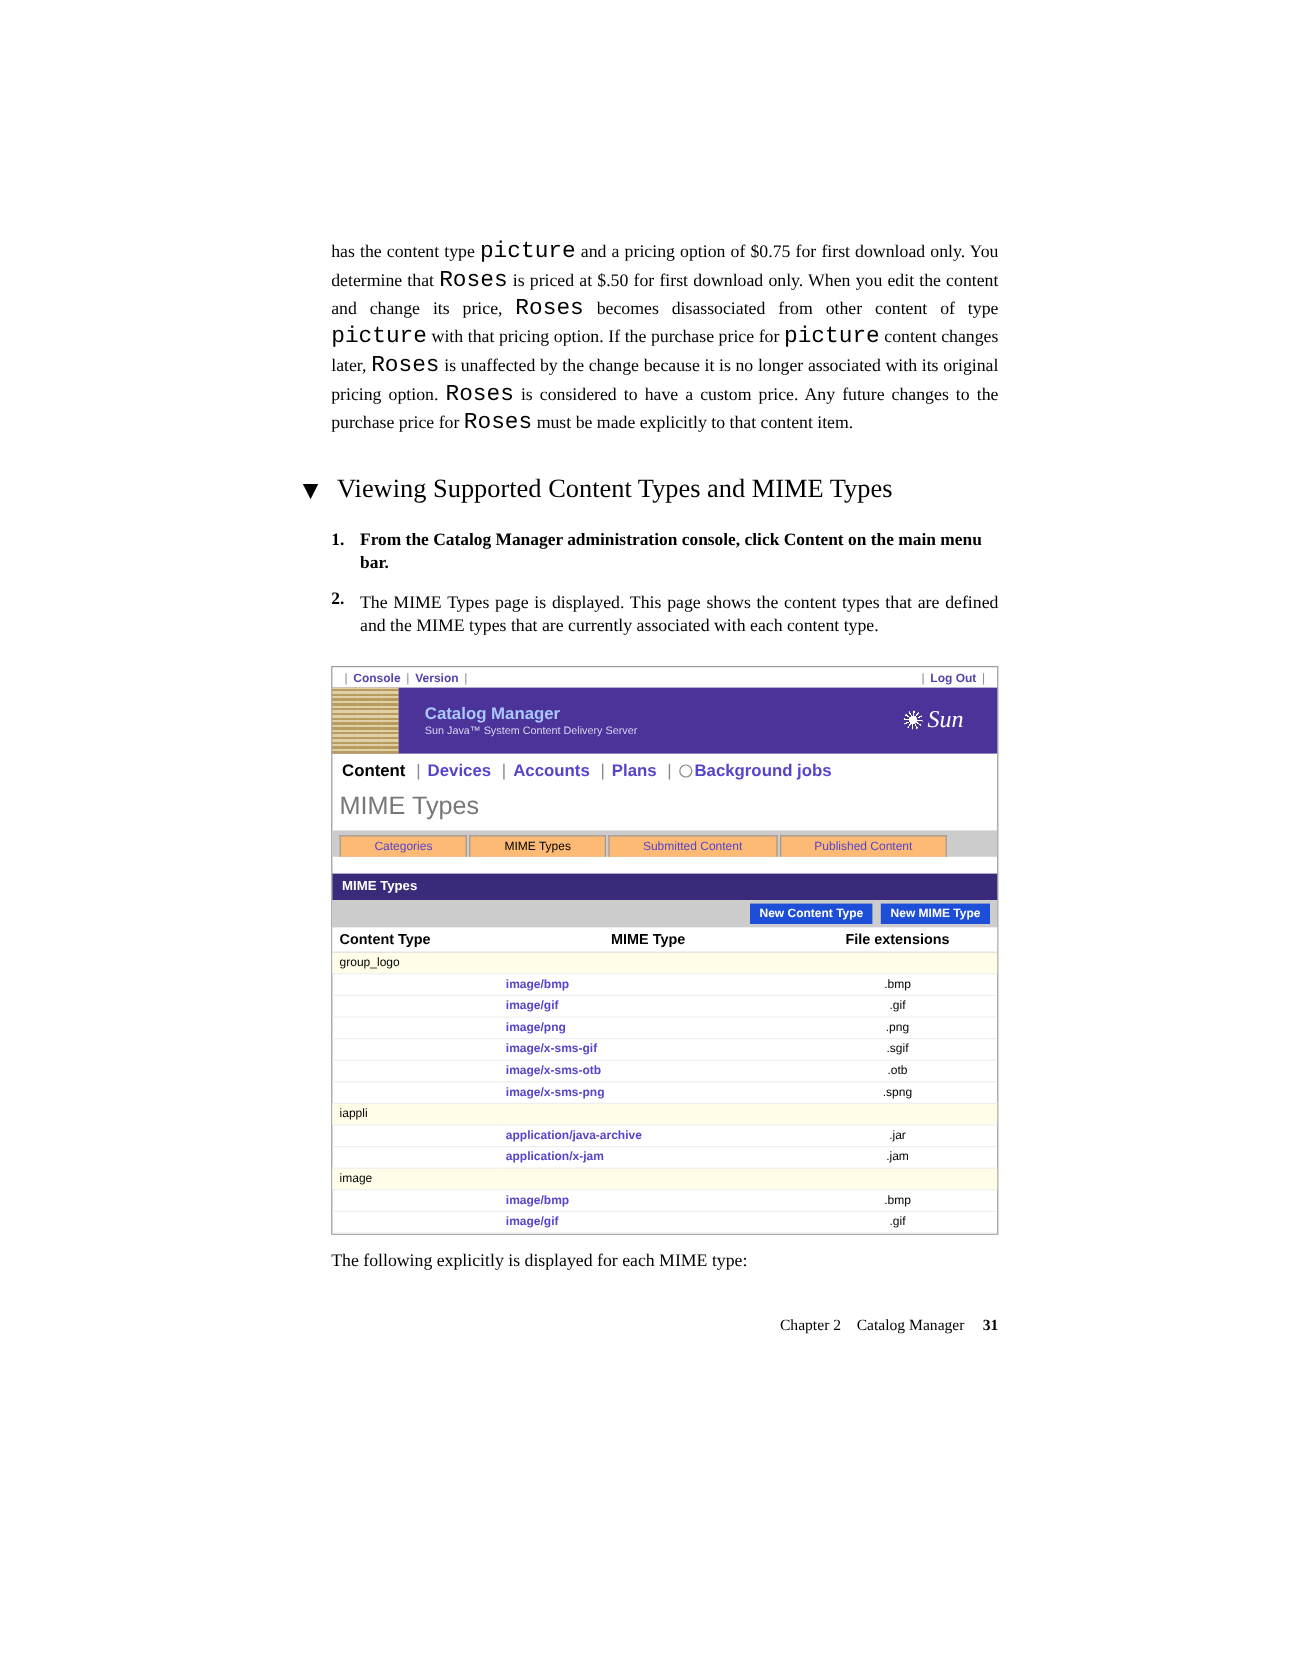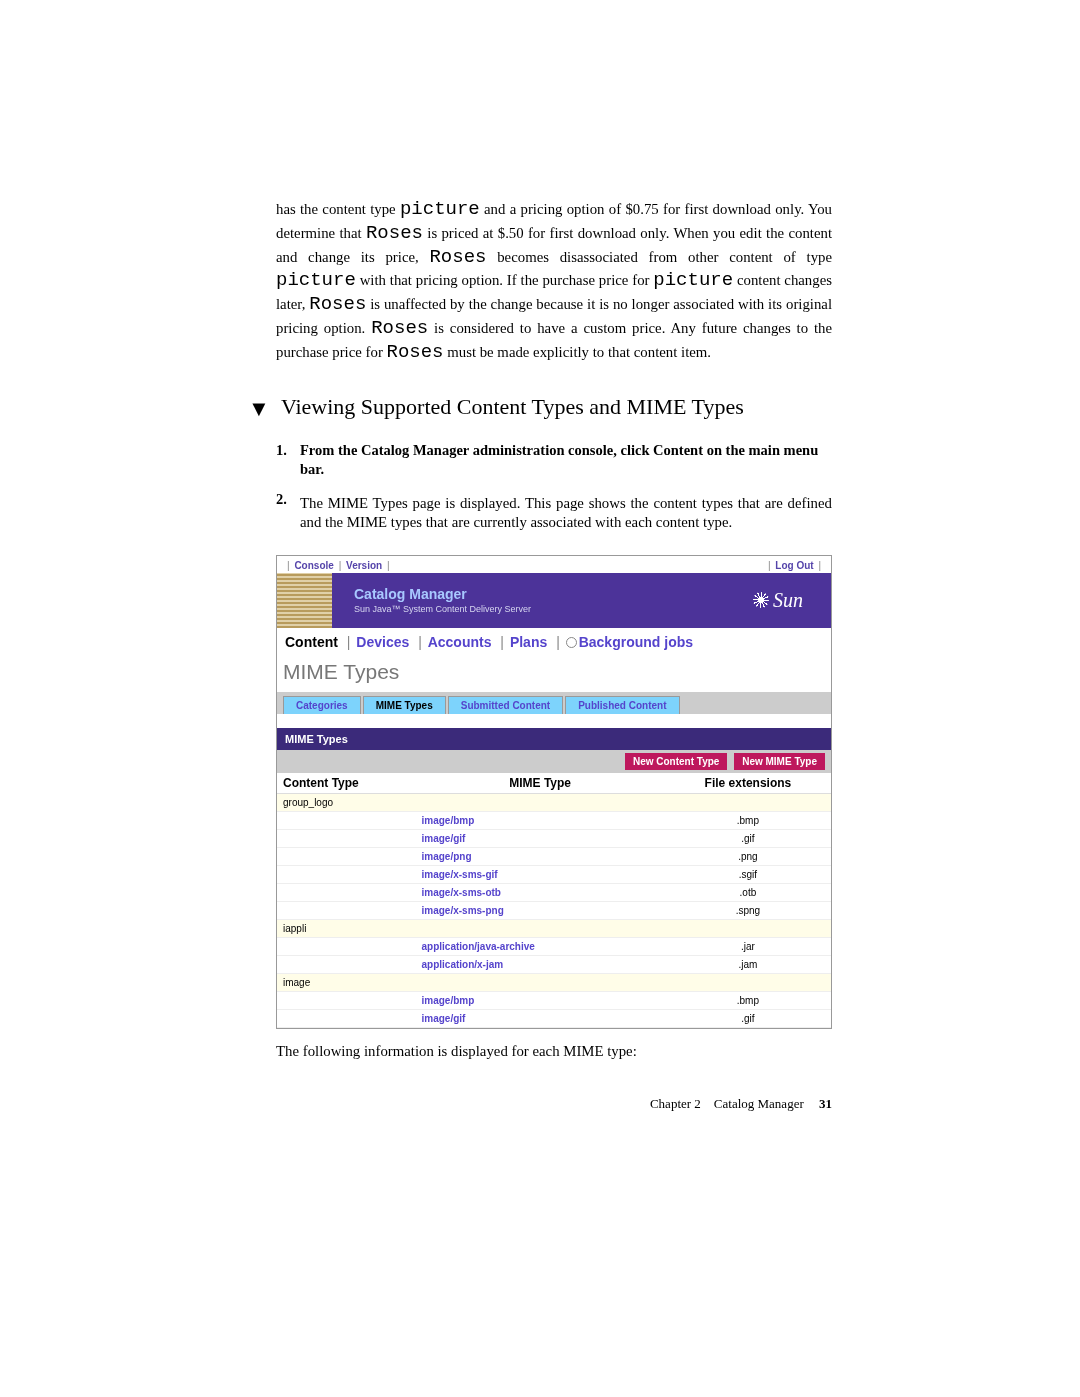--- a/index.html
+++ b/index.html
@@ -158,26 +158,26 @@
     font-size: 21px;
     color: #777;
     font-family: Arial, sans-serif;
   }
   .ss-tabs-row {
     background: #ccc;
     padding: 4px 6px 0 6px;
     display: flex;
   }
   .ss-tab {
-    background: #7dd3fc;
+    background: #fdba74;
     border: 1px solid #999;
     border-bottom: none;
-    padding: 3px 12px;
-    font-size: 10px;
-    font-weight: bold;
+    padding: 3px 28px;
+    font-size: 10px;
+    font-weight: normal;
     color: #5544cc;
     margin-right: 2px;
   }
   .ss-tab.active {
     color: #000;
   }
   .ss-panel-head {
     background: #3b2a7a;
     color: #fff;
     font-weight: bold;
@@ -185,21 +185,21 @@
     padding: 5px 8px;
     margin-top: 14px;
   }
   .ss-action-row {
     background: #ccc;
     text-align: right;
     padding: 3px 6px;
   }
   .ss-btn {
     display: inline-block;
-    background: #be185d;
+    background: #1d4ed8;
     color: #fff;
     font-size: 10px;
     font-weight: bold;
     padding: 3px 8px;
     margin-left: 4px;
     cursor: pointer;
     text-align: right;
   }
   .ss-table {
     width: 100%;
@@ -404,21 +404,21 @@
           </tr>
           <tr class="ss-row">
             <td class="ss-col-ct"></td>
             <td class="ss-col-mime"><span class="ss-mime-link">image/gif</span></td>
             <td class="ss-col-ext">.gif</td>
           </tr>
         </tbody>
     </table>
   </div>
 
-  <div class="after-text">The following information is displayed for each MIME type:</div>
+  <div class="after-text">The following explicitly is displayed for each MIME type:</div>
 
 </div>
 
 <div class="footer">
   <span>Chapter 2</span>
   &nbsp;&nbsp;
   <span>Catalog Manager</span>
   <span class="pn">31</span>
 </div>
 

